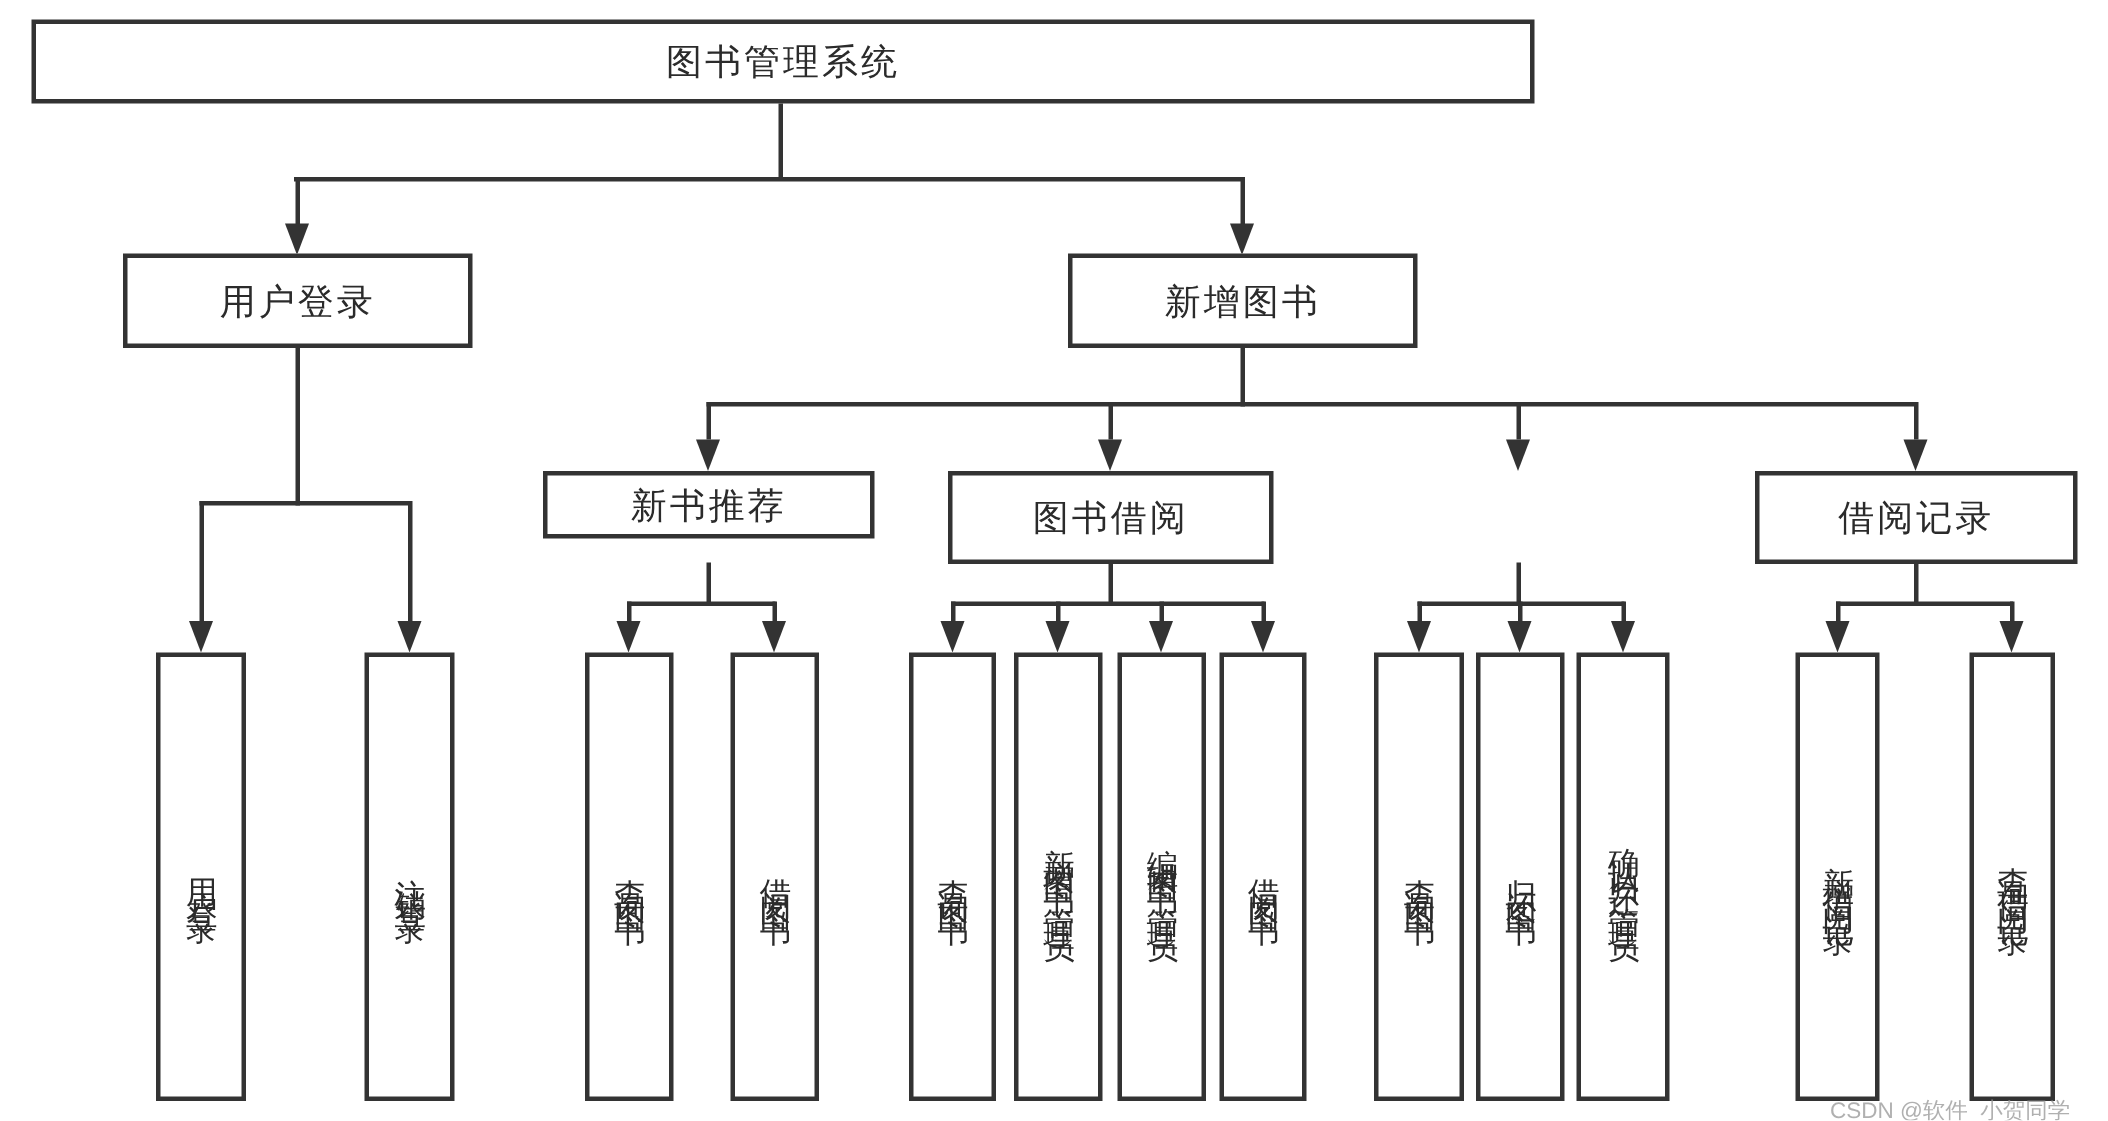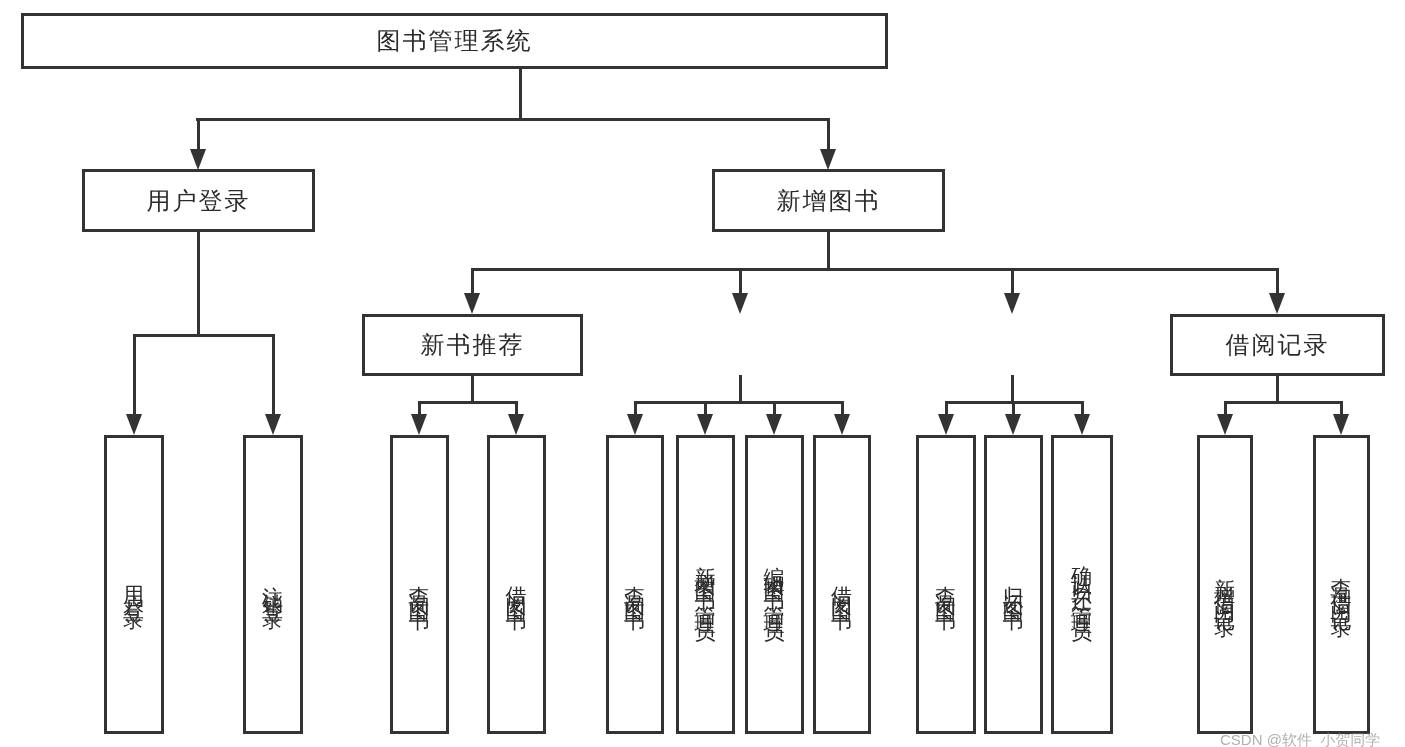--- a/index.html
+++ b/index.html
@@ -34,24 +34,24 @@
     font-size: 21px;
   }
   .node.v .vtext {
     writing-mode: vertical-rl;
     text-orientation: mixed;
     letter-spacing: 8px;
     line-height: 1;
     white-space: nowrap;
   }
   
-  .n-root   { left: 21px;   top: 13px;  width: 867px; height: 56px; text-align: center; }
+  .n-root   { left: 21px;   top: 13px;  width: 1002px; height: 56px; text-align: center; }
   .n-l2-0   { left: 82px;   top: 169px; width: 233px;  height: 63px; }
   .n-l2-1   { left: 712px;  top: 169px; width: 233px;  height: 63px; }
-  .n-l3-0   { left: 362px;  top: 314px; width: 221px;  height: 62px; }
+  .n-l3-0   { left: 362px;  top: 314px; width: 221px;  height: 45px; }
   .n-l3-1   { left: 632px;  top: 314px; width: 217px;  height: 62px; }
   .n-l3-2   { left: 903px;  top: 314px; width: 217px;  height: 62px; }
   .n-l3-3   { left: 1170px; top: 314px; width: 215px;  height: 62px; }
   .leaf     { top: 435px; height: 299px; }
   .n-g1-0   { left: 104px;  width: 60px; }
   .n-g1-1   { left: 243px;  width: 60px; }
   .n-g2-0   { left: 390px;  width: 59px; }
   .n-g2-1   { left: 487px;  width: 59px; }
   .n-g3-0   { left: 606px;  width: 58px; }
   .n-g3-1   { left: 676px;  width: 59px; }
@@ -165,20 +165,23 @@
   <div class="node h n-l2-0">
     <span>用户登录</span>
   </div>
   <div class="node h n-l2-1">
     <span>新增图书</span>
   </div>
 
   <div class="node h n-l3-0">
     <span>新书推荐</span>
   </div>
+  <div class="node h n-l3-1">
+    <span>图书借阅</span>
+  </div>
   <div class="node h n-l3-3">
     <span>借阅记录</span>
   </div>
 
   <div class="node v leaf n-g1-0">
     <span class="vtext">用户登录</span>
   </div>
   <div class="node v leaf n-g1-1">
     <span class="vtext">注销登录</span>
   </div>

